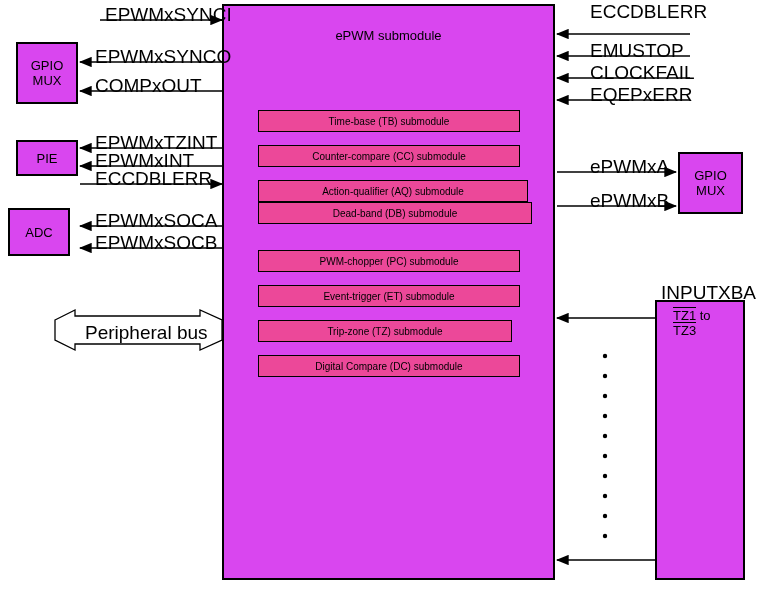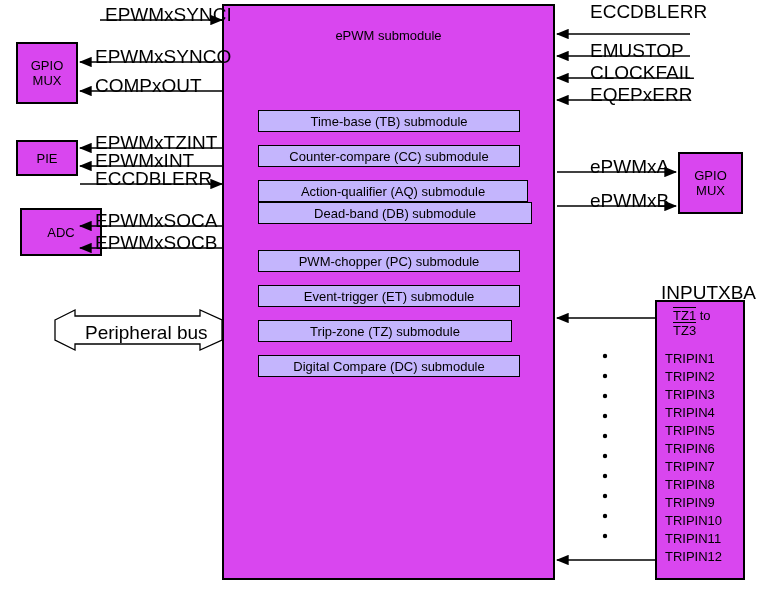--- a/index.html
+++ b/index.html
@@ -19,25 +19,25 @@
     border: 2px solid #000;
     background: #d946ef;
     display: flex;
     align-items: center;
     justify-content: center;
     text-align: center;
   }
   .submod {
     position: absolute;
     border: 1px solid #000;
-    background: #c4b5fd;
+    background: #ec4899;
     display: flex;
     align-items: center;
     justify-content: center;
-    font-size: 13px;
+    font-size: 10px;
     height: 22px;
   }
   .label {
     position: absolute;
     font-size: 19px;
     white-space: nowrap;
   }
   .xbar-item {
     font-size: 13px;
     line-height: 18px;
@@ -78,47 +78,33 @@
 
 <div class="box" style="left:16px; top:42px; width:62px; height:62px; white-space:pre-line;">
   <span style="white-space:pre-line;">GPIO
 MUX</span>
 </div>
 
 <div class="box" style="left:16px; top:140px; width:62px; height:36px;">
   <span>PIE</span>
 </div>
 
-<div class="box" style="left:20px; top:208px; width:82px; height:48px;text-align:center;">
+<div class="box" style="left:8px; top:208px; width:62px; height:48px;text-align:center;">
   <span>ADC</span>
 </div>
 
 <div class="box" style="left:678px; top:152px; width:65px; height:62px; white-space:pre-line;">
   <span style="white-space:pre-line;">GPIO
 MUX</span>
 </div>
 
 <div class="box" style="left:655px; top:300px; width:90px; height:280px; display:block; padding:6px 8px; text-align:left;">
   <div style="font-size:13px; margin-bottom:12px; text-align:left; position:relative;margin-left:8px;">
     <span style="border-top:1px solid #000; padding-top:0;">TZ1</span> to <span style="border-top:1px solid #000;">TZ3</span>
   </div>
-  <div id="xbar-list">
-      <div class="xbar-item">TRIPIN1</div>
-      <div class="xbar-item">TRIPIN2</div>
-      <div class="xbar-item">TRIPIN3</div>
-      <div class="xbar-item">TRIPIN4</div>
-      <div class="xbar-item">TRIPIN5</div>
-      <div class="xbar-item">TRIPIN6</div>
-      <div class="xbar-item">TRIPIN7</div>
-      <div class="xbar-item">TRIPIN8</div>
-      <div class="xbar-item">TRIPIN9</div>
-      <div class="xbar-item">TRIPIN10</div>
-      <div class="xbar-item">TRIPIN11</div>
-      <div class="xbar-item">TRIPIN12</div>
-    </div>
 </div>
 <div class="label" style="left:661px; top:282px;">INPUTXBAR</div>
 
 <div class="label" style="left:105px; top:4px;">EPWMxSYNCI</div>
 <div class="label" style="left:95px; top:46px;">EPWMxSYNCO</div>
 <div class="label" style="left:95px; top:75px;">COMPxOUT</div>
 <div class="label" style="left:95px; top:132px;">EPWMxTZINT</div>
 <div class="label" style="left:95px; top:150px;">EPWMxINT</div>
 <div class="label" style="left:95px; top:168px;">ECCDBLERR</div>
 <div class="label" style="left:95px; top:210px;">EPWMxSOCA</div>

